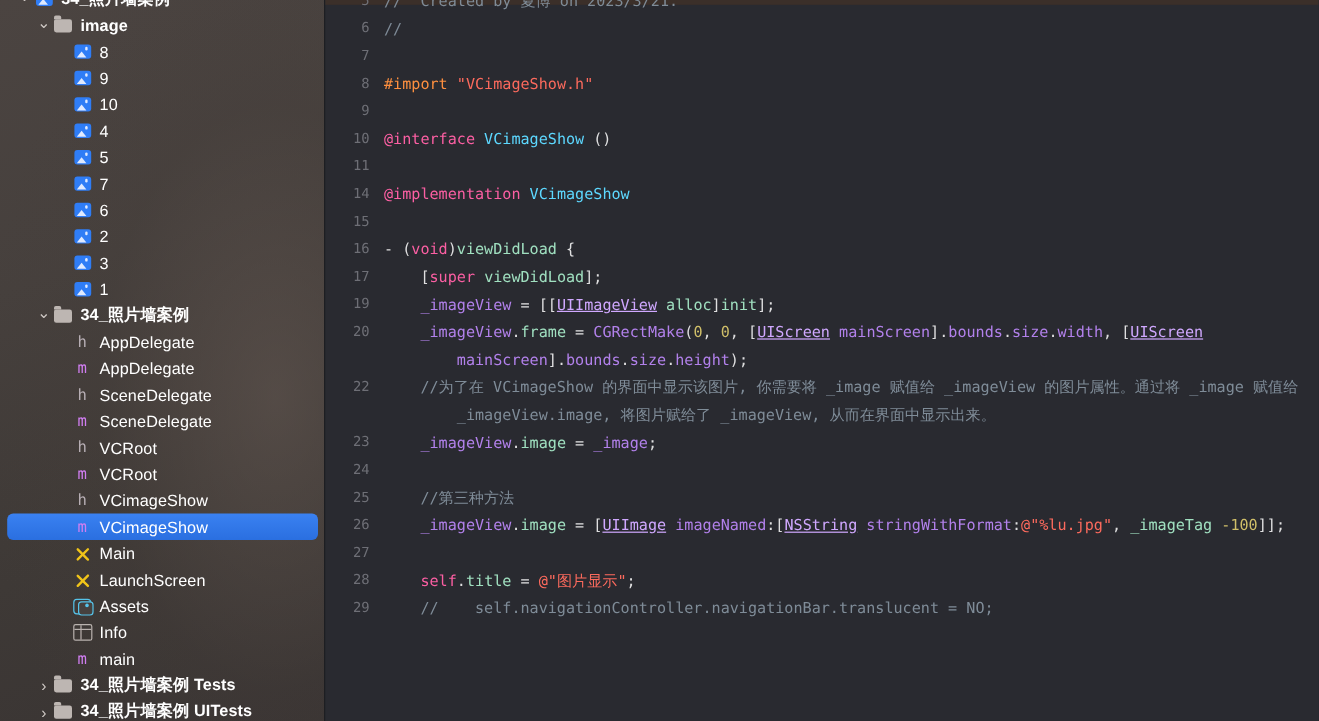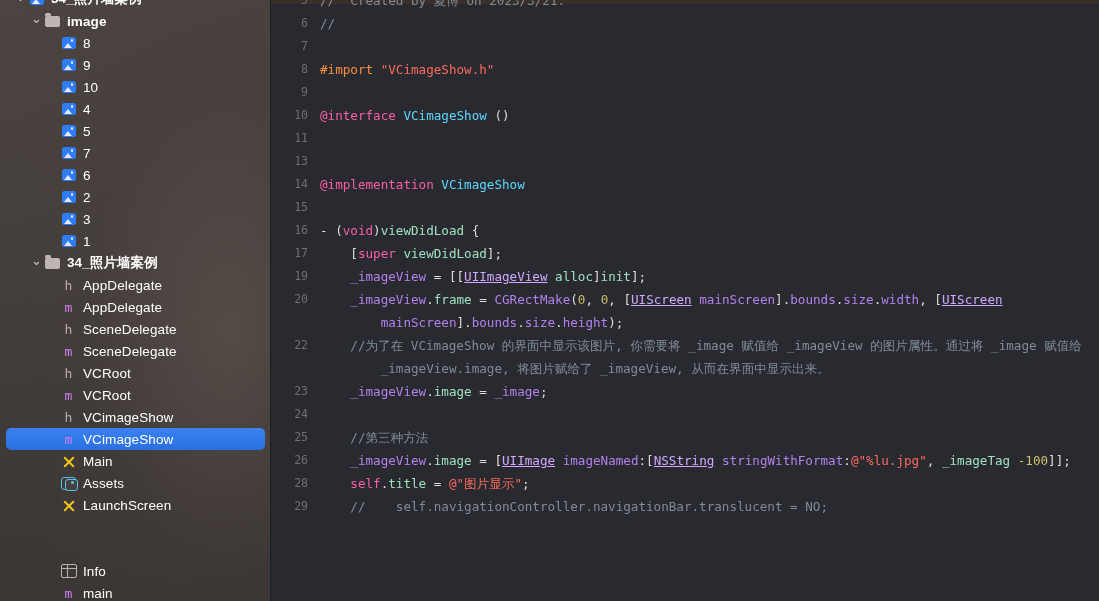--- a/index.html
+++ b/index.html
@@ -257,36 +257,36 @@
         <div class="row" style="padding-left: 40px;">
           <span class="twist"></span>
           <span class="ico">
             <span class="xico"></span>
           </span>
           <span class="lbl">Main</span>
         </div>
         <div class="row" style="padding-left: 40px;">
           <span class="twist"></span>
           <span class="ico">
+            <span class="xico"></span>
+          </span>
+          <span class="lbl">LaunchScreen</span>
+        </div>
+        <div class="row" style="padding-left: 40px;">
+          <span class="twist"></span>
+          <span class="ico">
             <span class="assetico">
               <span class="b1"></span>
               <span class="b2"></span>
               <span class="dot"></span>
             </span>
           </span>
           <span class="lbl">Assets</span>
         </div>
         <div class="row" style="padding-left: 40px;">
-          <span class="twist"></span>
-          <span class="ico">
-            <span class="xico"></span>
-          </span>
-          <span class="lbl">LaunchScreen</span>
-        </div>
-        <div class="row" style="padding-left: 40px; margin-top: 44px;">
           <span class="twist"></span>
           <span class="ico">
             <span class="plistico"></span>
           </span>
           <span class="lbl">Info</span>
         </div>
         <div class="row" style="padding-left: 40px;">
           <span class="twist"></span>
           <span class="ico">
             <span class="k m">m</span>
@@ -313,32 +313,32 @@
   <div id="editor">
     <div id="topbar"></div>
     <div id="codewrap" style="top: -11px;">
         <div class="cline"><span class="gut">5</span><span class="code"><span class="c-cmt">//  Created by 夏博 on 2023/3/21.</span></span></div>
         <div class="cline"><span class="gut">6</span><span class="code"><span class="c-cmt">//</span></span></div>
         <div class="cline"><span class="gut">7</span><span class="code"></span></div>
         <div class="cline"><span class="gut">8</span><span class="code"><span class="c-pre">#import </span><span class="c-str">"VCimageShow.h"</span></span></div>
         <div class="cline"><span class="gut">9</span><span class="code"></span></div>
         <div class="cline"><span class="gut">10</span><span class="code"><span class="c-kw">@interface </span><span class="c-type">VCimageShow</span><span class="c-pln"> ()</span></span></div>
         <div class="cline"><span class="gut">11</span><span class="code"></span></div>
-        <div class="cline"><span class="gut">13</span><span class="code"></span></div>
         <div class="cline"><span class="gut">14</span><span class="code"><span class="c-kw">@implementation </span><span class="c-type">VCimageShow</span></span></div>
         <div class="cline"><span class="gut">15</span><span class="code"></span></div>
         <div class="cline"><span class="gut">16</span><span class="code"><span class="c-pln">- (</span><span class="c-kw">void</span><span class="c-pln">)</span><span class="c-fn">viewDidLoad</span><span class="c-pln"> {</span></span></div>
         <div class="cline"><span class="gut">17</span><span class="code"><span class="c-pln">    [</span><span class="c-kw">super</span><span class="c-pln"> </span><span class="c-fn">viewDidLoad</span><span class="c-pln">];</span></span></div>
         <div class="cline"><span class="gut">19</span><span class="code"><span class="c-pln">    </span><span class="c-prop">_imageView</span><span class="c-pln"> = [[</span><span class="c-cls">UIImageView</span><span class="c-pln"> </span><span class="c-fn">alloc</span><span class="c-pln">]</span><span class="c-fn">init</span><span class="c-pln">];</span></span></div>
         <div class="cline"><span class="gut">20</span><span class="code"><span class="c-pln">    </span><span class="c-prop">_imageView</span><span class="c-pln">.</span><span class="c-fn">frame</span><span class="c-pln"> = </span><span class="c-prop">CGRectMake</span><span class="c-pln">(</span><span class="c-num">0</span><span class="c-pln">, </span><span class="c-num">0</span><span class="c-pln">, [</span><span class="c-cls">UIScreen</span><span class="c-pln"> </span><span class="c-prop">mainScreen</span><span class="c-pln">].</span><span class="c-prop">bounds</span><span class="c-pln">.</span><span class="c-prop">size</span><span class="c-pln">.</span><span class="c-prop">width</span><span class="c-pln">, [</span><span class="c-cls">UIScreen</span></span></div>
         <div class="cline cont"><span class="code"><span class="c-pln">        </span><span class="c-prop">mainScreen</span><span class="c-pln">].</span><span class="c-prop">bounds</span><span class="c-pln">.</span><span class="c-prop">size</span><span class="c-pln">.</span><span class="c-prop">height</span><span class="c-pln">);</span></span></div>
         <div class="cline"><span class="gut">22</span><span class="code"><span class="c-cmt">    //为了在 VCimageShow 的界面中显示该图片, 你需要将 _image 赋值给 _imageView 的图片属性。通过将 _image 赋值给</span></span></div>
         <div class="cline cont"><span class="code"><span class="c-cmt">        _imageView.image, 将图片赋给了 _imageView, 从而在界面中显示出来。</span></span></div>
         <div class="cline"><span class="gut">23</span><span class="code"><span class="c-pln">    </span><span class="c-prop">_imageView</span><span class="c-pln">.</span><span class="c-fn">image</span><span class="c-pln"> = </span><span class="c-prop">_image</span><span class="c-pln">;</span></span></div>
         <div class="cline"><span class="gut">24</span><span class="code"></span></div>
         <div class="cline"><span class="gut">25</span><span class="code"><span class="c-cmt">    //第三种方法</span></span></div>
         <div class="cline"><span class="gut">26</span><span class="code"><span class="c-pln">    </span><span class="c-prop">_imageView</span><span class="c-pln">.</span><span class="c-fn">image</span><span class="c-pln"> = [</span><span class="c-cls">UIImage</span><span class="c-pln"> </span><span class="c-prop">imageNamed</span><span class="c-pln">:[</span><span class="c-cls">NSString</span><span class="c-pln"> </span><span class="c-prop">stringWithFormat</span><span class="c-pln">:</span><span class="c-str">@"%lu.jpg"</span><span class="c-pln">, </span><span class="c-fn">_imageTag</span><span class="c-pln"> </span><span class="c-num">-100</span><span class="c-pln">]];</span></span></div>
+        <div class="cline"><span class="gut">27</span><span class="code"></span></div>
         <div class="cline"><span class="gut">28</span><span class="code"><span class="c-pln">    </span><span class="c-kw">self</span><span class="c-pln">.</span><span class="c-fn">title</span><span class="c-pln"> = </span><span class="c-str">@"图片显示"</span><span class="c-pln">;</span></span></div>
         <div class="cline"><span class="gut">29</span><span class="code"><span class="c-cmt">    //    self.navigationController.navigationBar.translucent = NO;</span></span></div>
       </div>
   </div>
 
 </div>
 
 </body></html>

